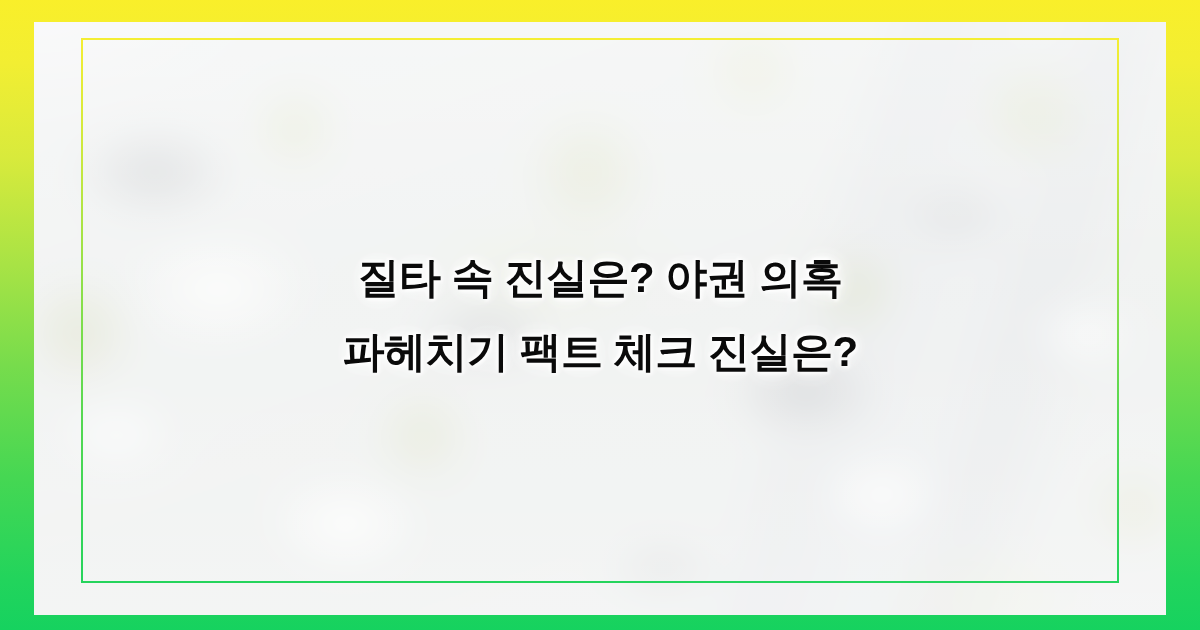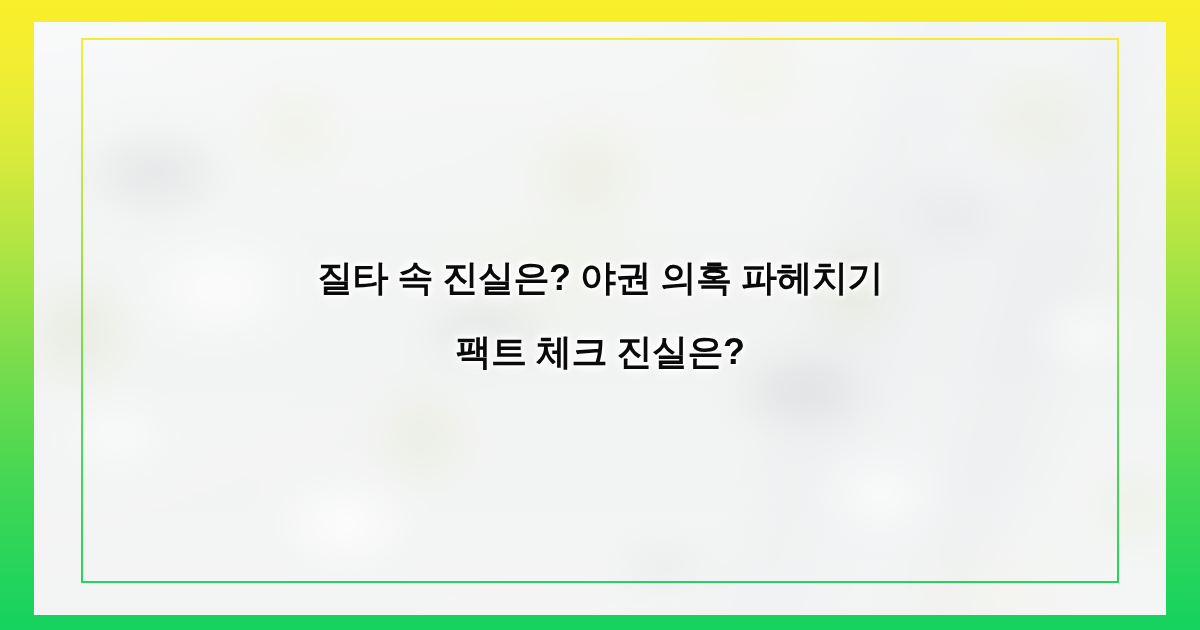--- a/index.html
+++ b/index.html
@@ -121,21 +121,21 @@
     align-items: center;
     justify-content: center;
     padding: 0 120px;
     box-sizing: border-box;
   }
   .headline-text {
     margin: 16px;
     width: 600px;
     text-align: center;
     font-family: "Liberation Sans", "DejaVu Sans", sans-serif;
-    font-size: 36px;
+    font-size: 42px;
     line-height: 74px;
     font-weight: 700;
     letter-spacing: -0.5px;
     color: #0a0a0a;
     text-shadow:
       0 0 6px rgba(255,255,255,0.95),
       0 0 12px rgba(255,255,255,0.9),
       0 0 20px rgba(255,255,255,0.85),
       0 0 30px rgba(255,255,255,0.7),
       2px 2px 3px rgba(255,255,255,0.8),

